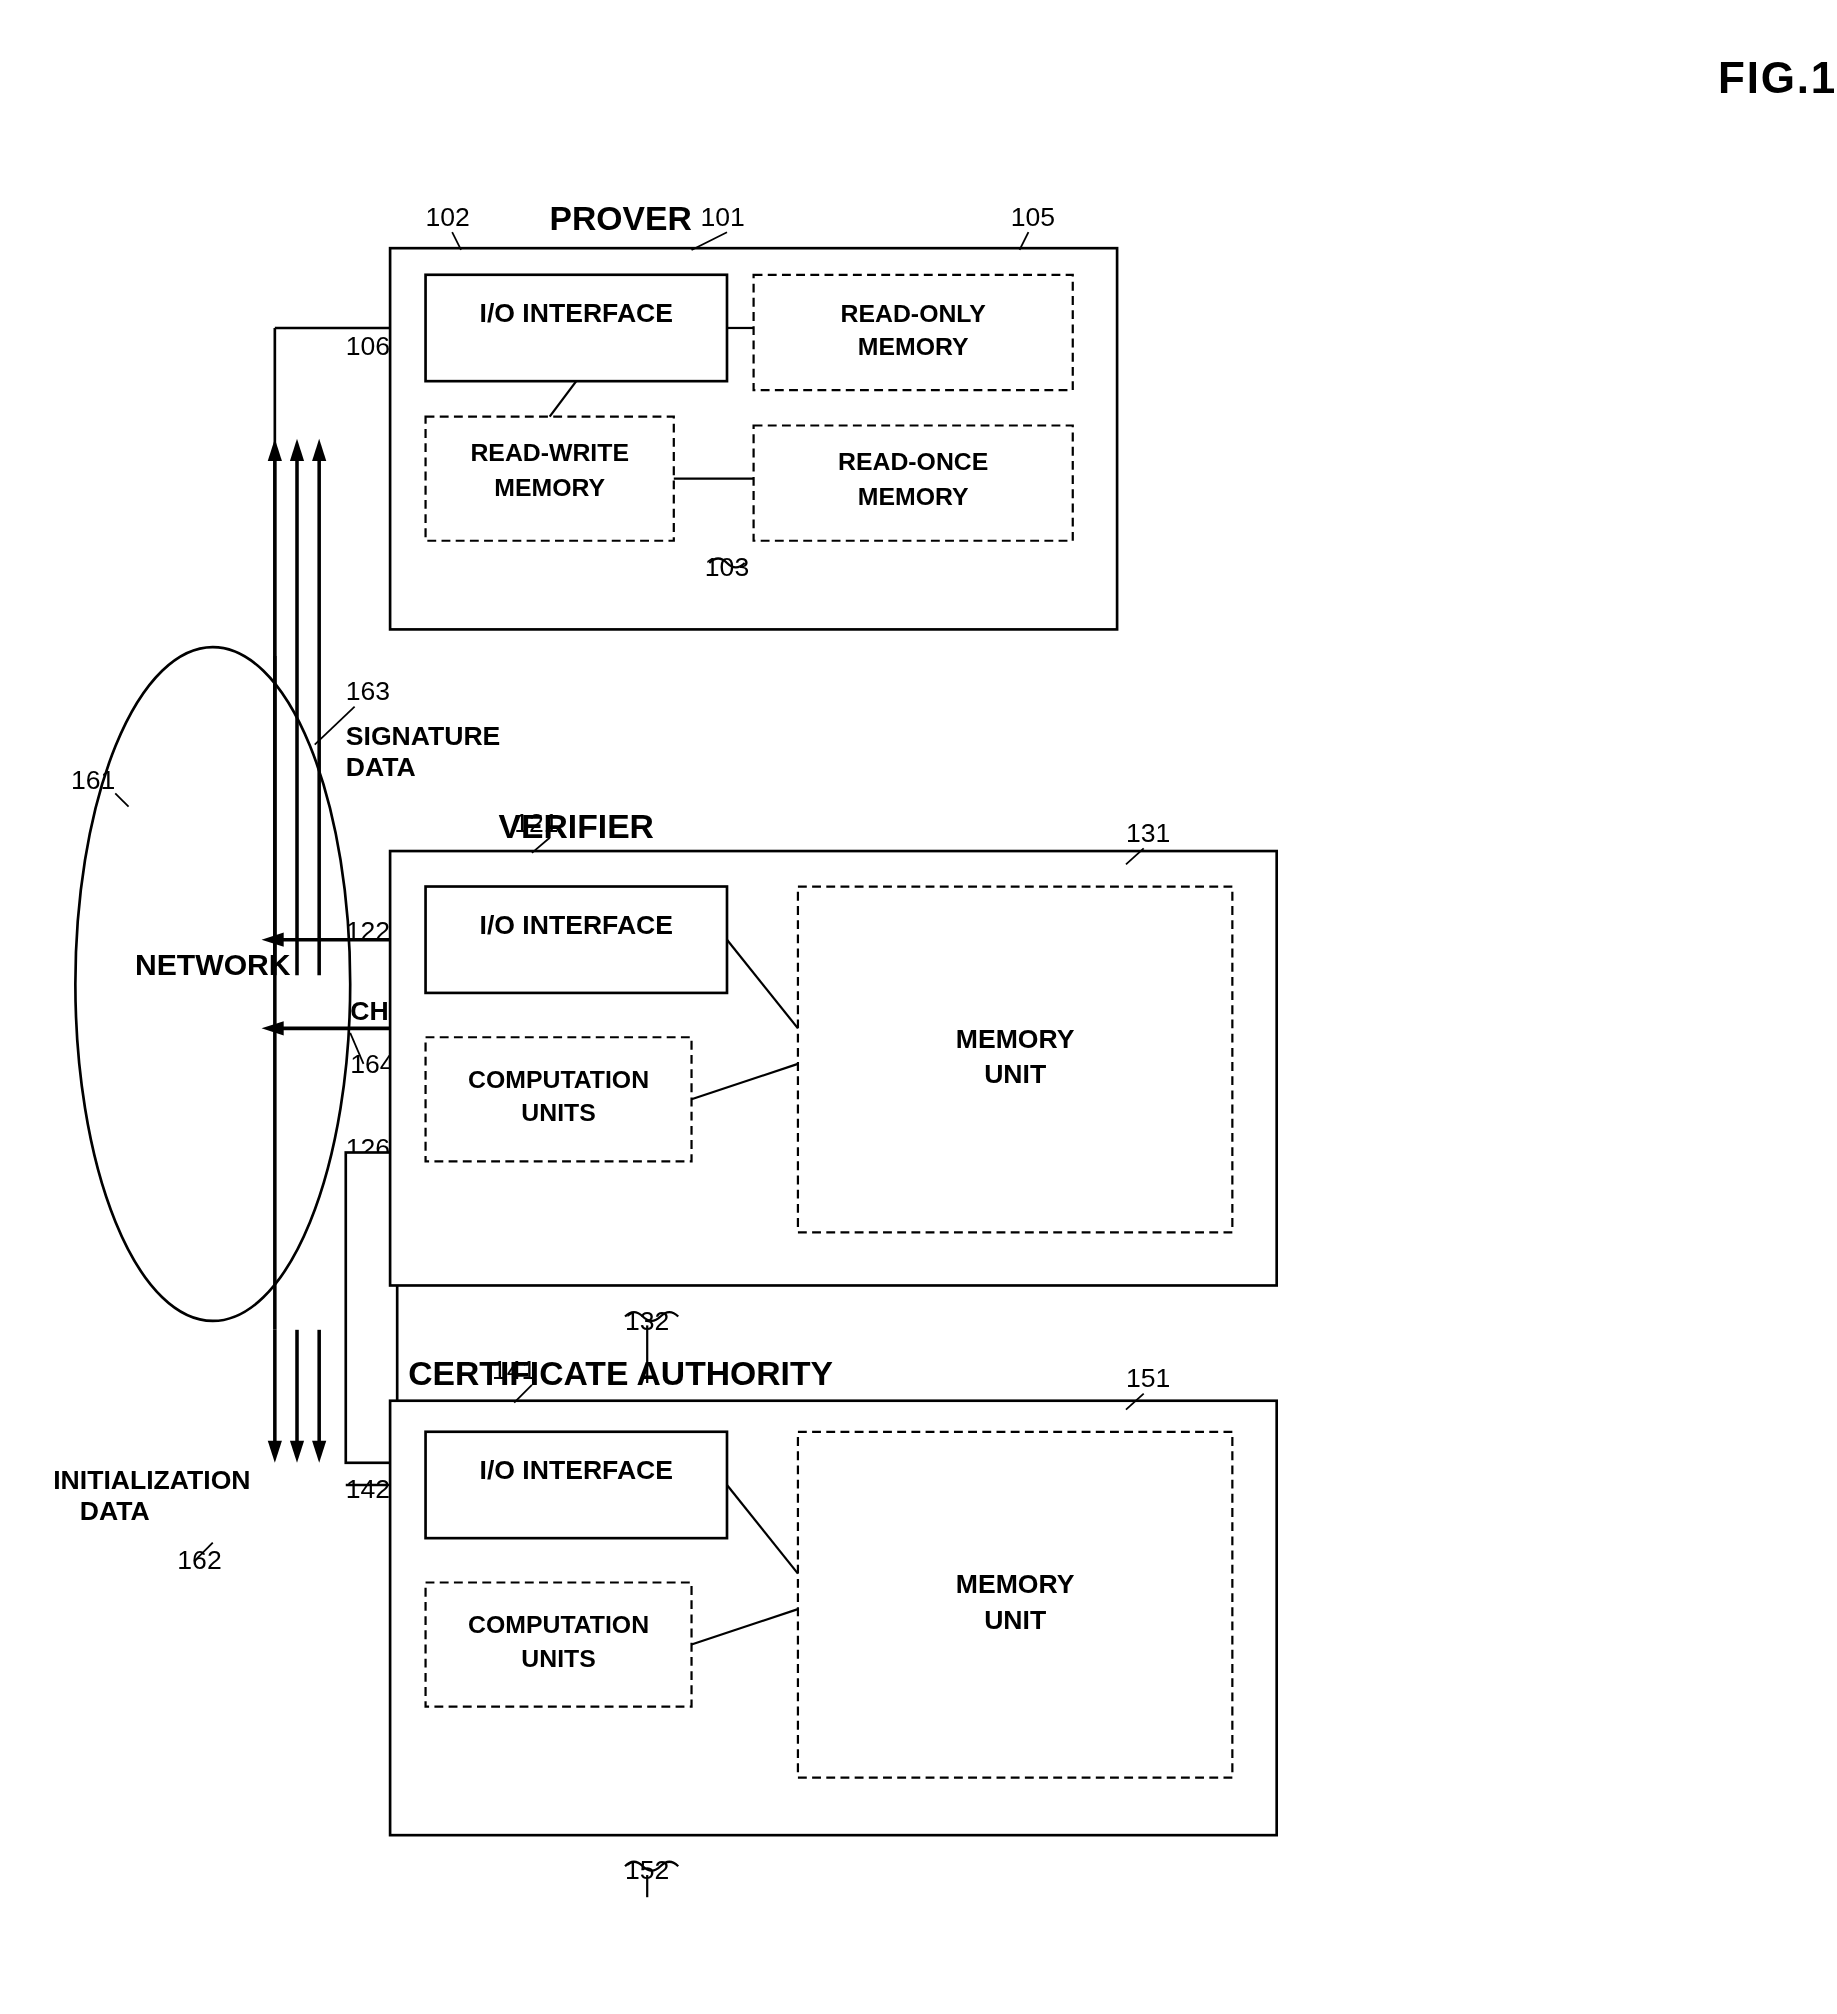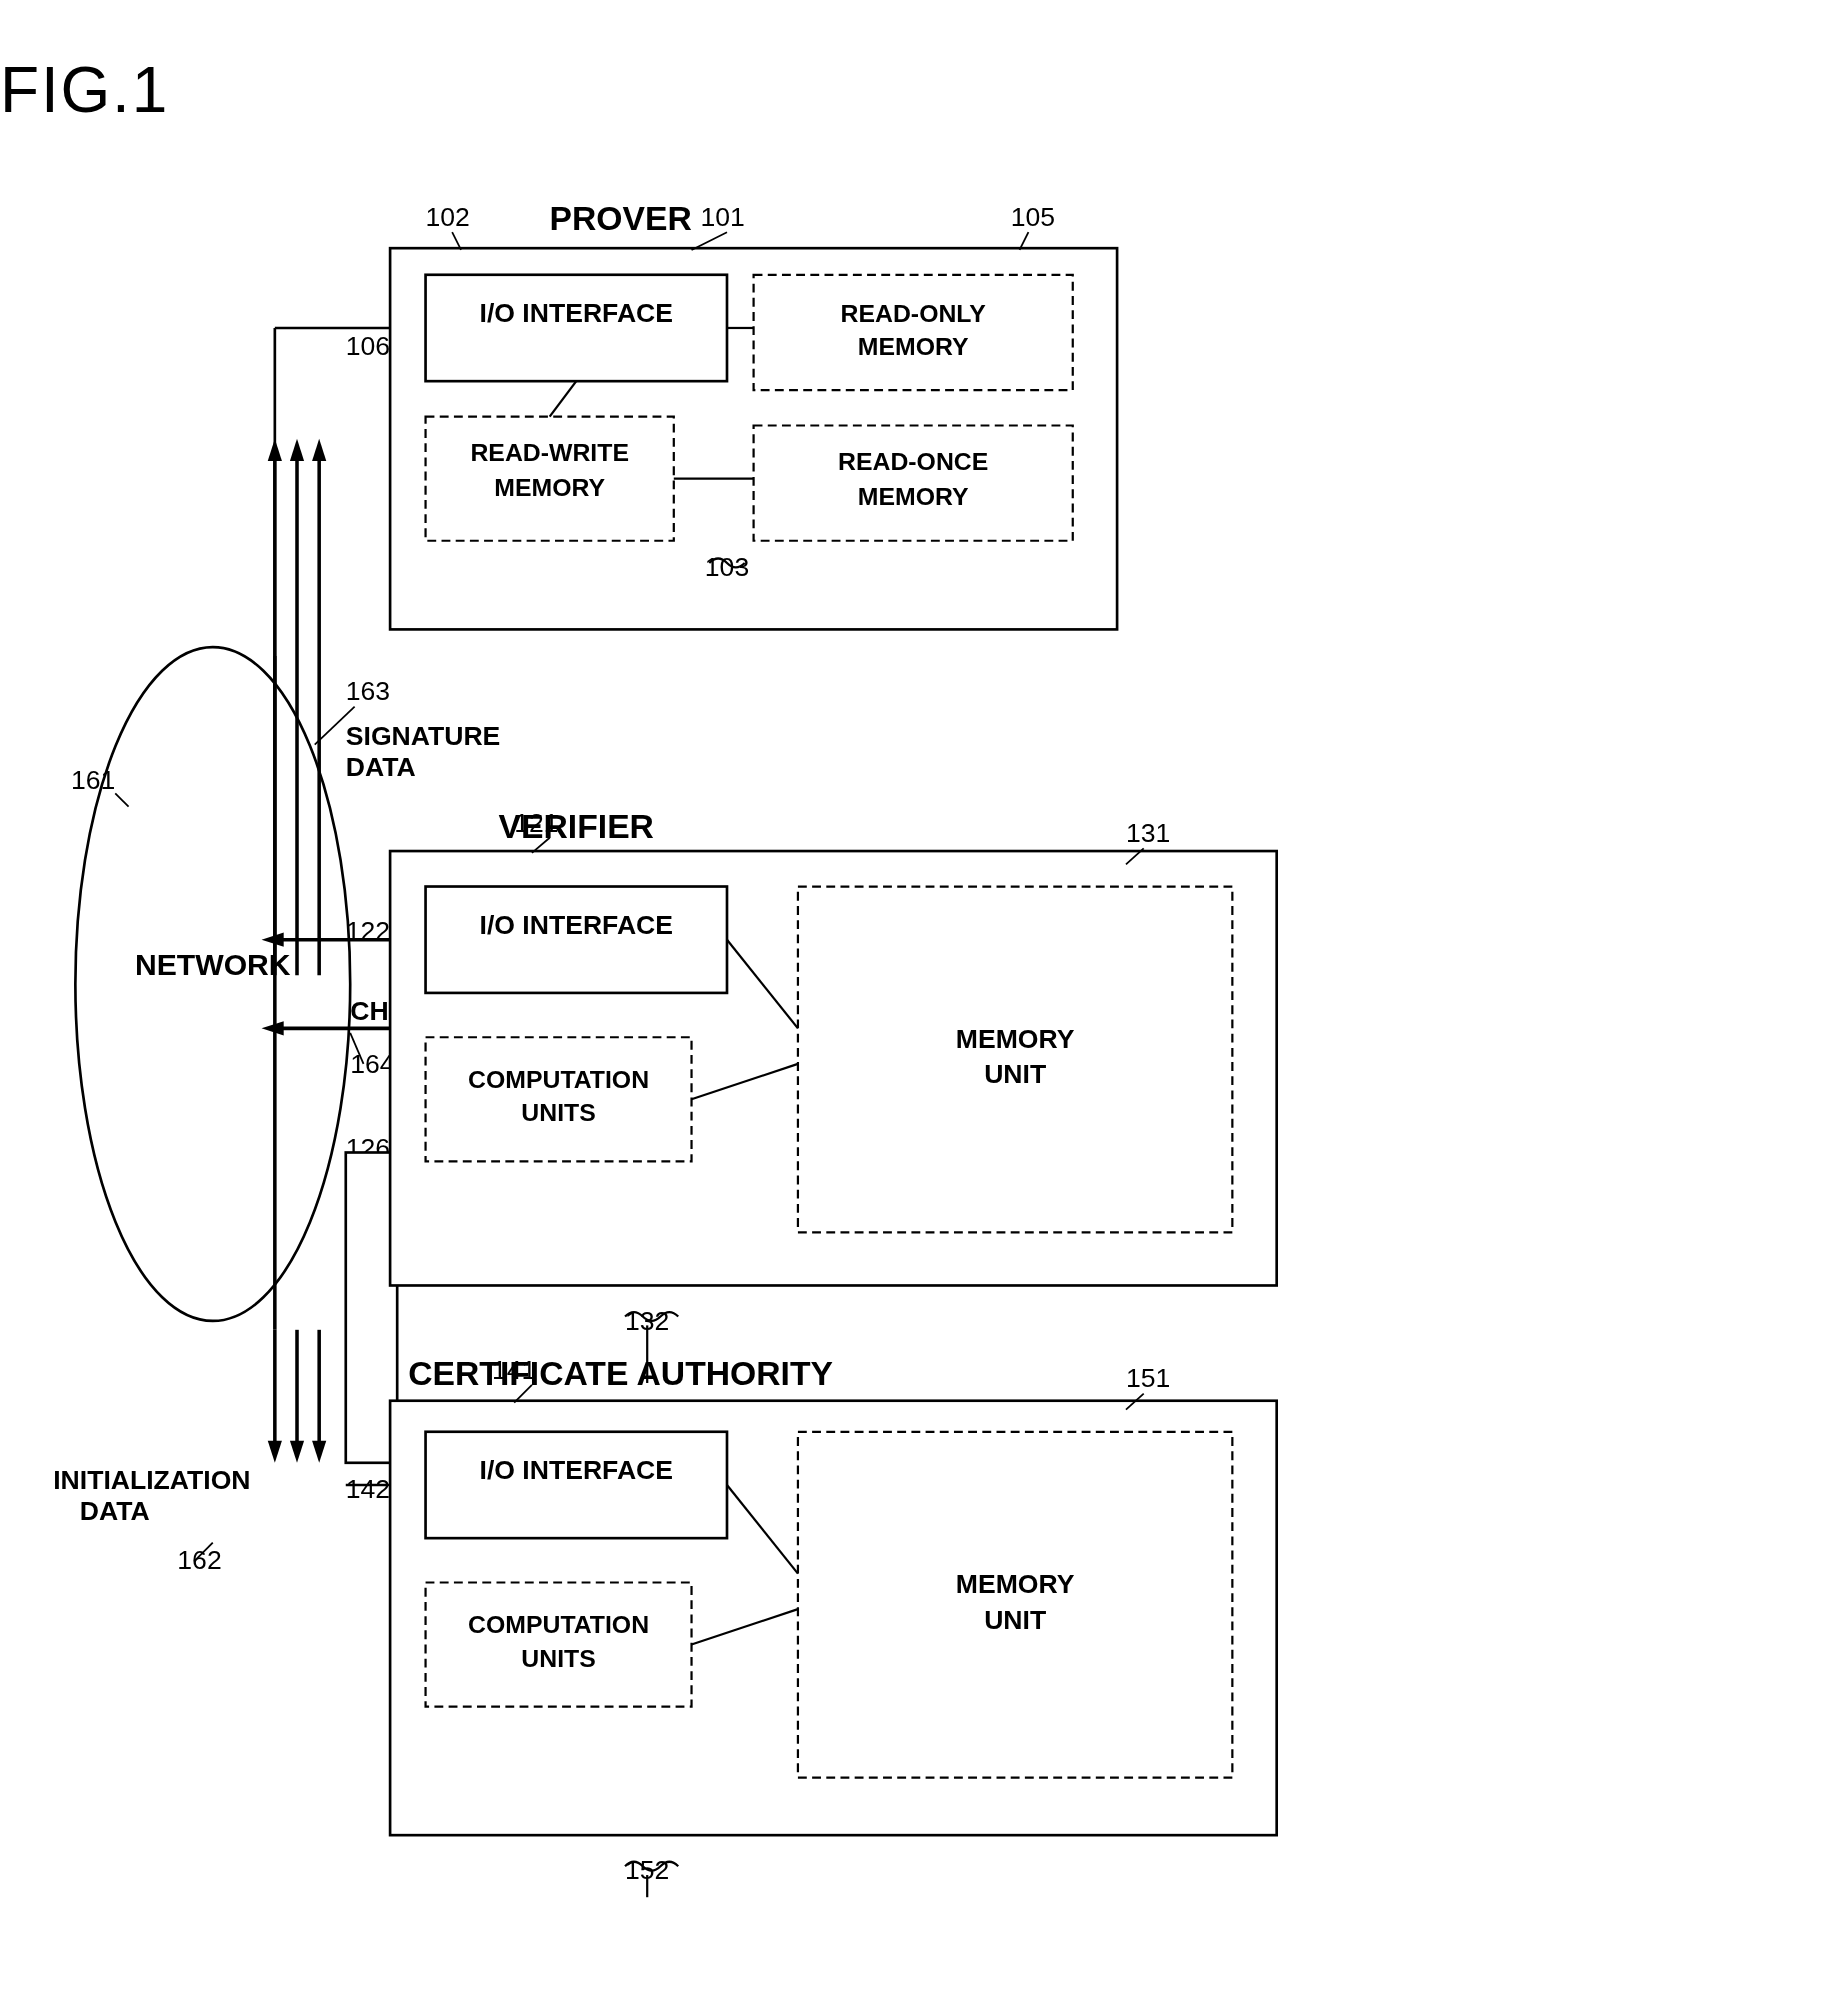--- a/index.html
+++ b/index.html
@@ -5,23 +5,23 @@
     * { box-sizing: border-box; margin: 0; padding: 0; }
     body {
       background: #fff;
       font-family: Arial, sans-serif;
       width: 1837px;
       height: 2014px;
       position: relative;
       overflow: hidden;
     }
     .page-title {
-      text-align: left;
-      font-size: 64px;
-      font-weight: normal;
+      text-align: right;
+      font-size: 44px;
+      font-weight: bold;
       padding-top: 53px;
       letter-spacing: 1.8px;
     }
     .diagram-container {
       position: absolute;
       top: 177px;
       left: 0;
       width: 1837px;
       height: 1818px;
     }

